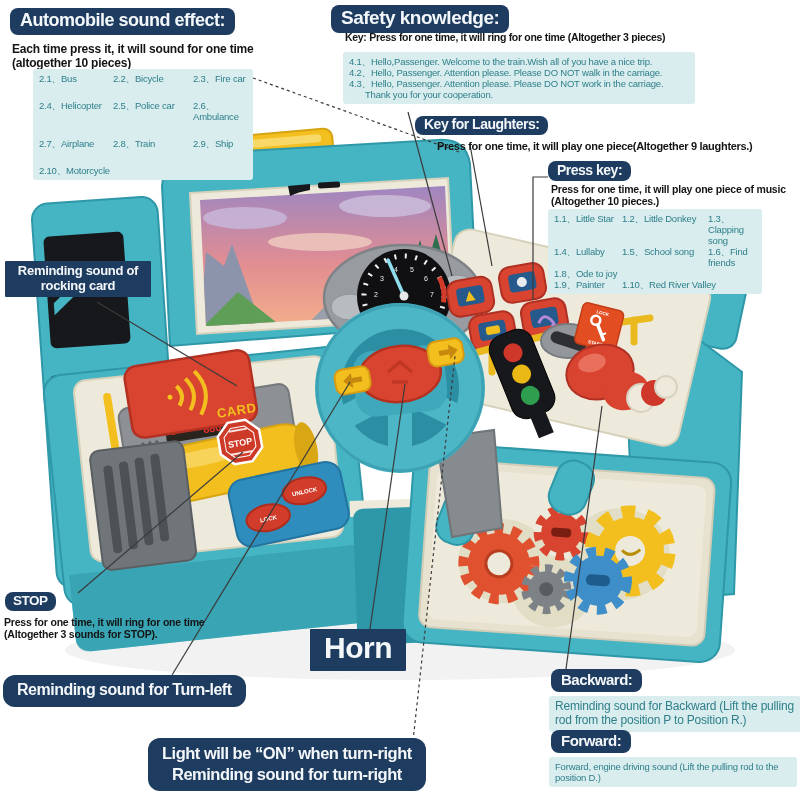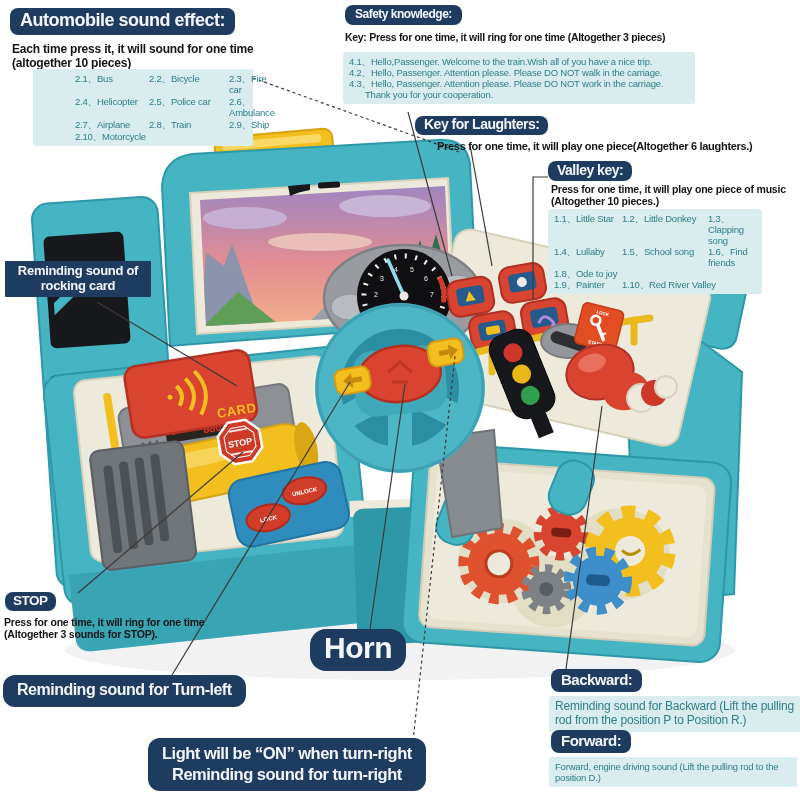--- a/index.html
+++ b/index.html
@@ -12,23 +12,23 @@
   .pill{display:inline-block;background:var(--pill_bg);color:var(--pill_text);
         font-weight:bold;border-radius:8px;padding:2px 10px 4px;letter-spacing:-0.5px;
         white-space:nowrap;}
   .desc{color:var(--body_text);font-weight:bold;letter-spacing:-0.2px;line-height:1.18;}
   .ibox{background:var(--info_bg);color:var(--info_text);border-radius:3px;
         padding:4px 6px;letter-spacing:-0.2px;line-height:1.16;}
   
   .t-auto{left:10px;top:8px;font-size:18px;}
   .d-auto{left:12px;top:42px;width:252px;font-size:12px;}
   .b-auto{left:33px;top:69px;width:208px;font-size:9.5px;}
-  .g3a{display:grid;grid-template-columns:74px 80px auto;row-gap:1px;margin-left:36px;}
-  
-  .t-safe{left:345px;top:5px;font-size:12px;}
+  .g3a{display:grid;grid-template-columns:74px 80px auto;row-gap:16px;}
+  
+  .t-safe{left:331px;top:5px;font-size:19px;}
   .d-safe{left:345px;top:31px;width:450px;font-size:10.5px;letter-spacing:-0.3px;}
   .b-safe{left:343px;top:52px;width:340px;font-size:9.5px;}
   .b-safe .ind{padding-left:16px;}
   
   .t-laugh{left:415px;top:116px;font-size:14px;padding:0 9px 3px;}
   .d-laugh{left:437px;top:140px;width:360px;font-size:11px;letter-spacing:-0.3px;}
   
   .t-music{left:548px;top:161px;font-size:14px;padding:1px 9px 3px;}
   .d-music{left:551px;top:183px;width:250px;font-size:10.5px;}
   .b-music{left:548px;top:209px;width:202px;font-size:9.5px;}
@@ -37,21 +37,21 @@
   .m2a{grid-template-columns:152px auto;}
   .m2b{grid-template-columns:68px auto;}
   
   .t-rock{left:5px;top:261px;width:138px;font-size:13px;text-align:center;
           background:var(--pill_bg);color:var(--pill_text);font-weight:bold;
           border-radius:1px;padding:3px 4px;line-height:1.15;letter-spacing:-0.3px;}
   
   .t-stop{left:5px;top:592px;font-size:13.5px;padding:1px 8px 3px;}
   .d-stop{left:4px;top:616px;width:228px;font-size:10.5px;}
   
-  .t-horn{left:310px;top:629px;font-size:30px;border-radius:16px;padding:2px 14px 6px;}
+  .t-horn{left:310px;top:629px;font-size:30px;border-radius:1px;padding:2px 14px 6px;}
   
   .banner{background:var(--pill_bg);color:var(--pill_text);font-weight:bold;
           border-radius:12px;padding:5px 14px 7px;line-height:1.25;
           letter-spacing:-0.5px;text-align:center;}
   .t-left{left:3px;top:675px;font-size:16px;}
   .t-right{left:148px;top:738px;font-size:16.5px;}
   
   .t-back{left:551px;top:669px;font-size:15px;}
   .b-back{left:549px;top:696px;width:240px;font-size:12px;}
   .t-fwd{left:551px;top:730px;font-size:15px;text-align:right;}
@@ -361,23 +361,23 @@
 <div class="co pill t-safe">Safety knowledge:</div>
 <div class="co desc d-safe">Key: Press for one time, it will ring for one time (Altogether 3 pieces)</div>
 <div class="co ibox b-safe">
   <div>4.1、Hello,Passenger. Welcome to the train.Wish all of you have a nice trip.</div>
   <div>4.2、Hello, Passenger. Attention please. Please DO NOT walk in the carriage.</div>
   <div>4.3、Hello, Passenger. Attention please. Please DO NOT work in the carriage.</div>
   <div class="ind">Thank you for your cooperation.</div>
 </div>
 
 <div class="co pill t-laugh">Key for Laughters:</div>
-<div class="co desc d-laugh">Press for one time, it will play one piece(Altogether 6 laughters.)</div>
-
-<div class="co pill t-music">Valley key:</div>
+<div class="co desc d-laugh">Press for one time, it will play one piece(Altogether 9 laughters.)</div>
+
+<div class="co pill t-music">Press key:</div>
 <div class="co desc d-music">Press for one time, it will play one piece of music (Altogether 10 pieces.)</div>
 <div class="co ibox b-music">
   <div class="mrow m3">
     <span>1.1、Little Star</span>
     <span>1.2、Little Donkey</span>
     <span>1.3、Clapping song</span>
   </div>
   <div class="mrow m3">
     <span>1.4、Lullaby</span>
     <span>1.5、School song</span>

